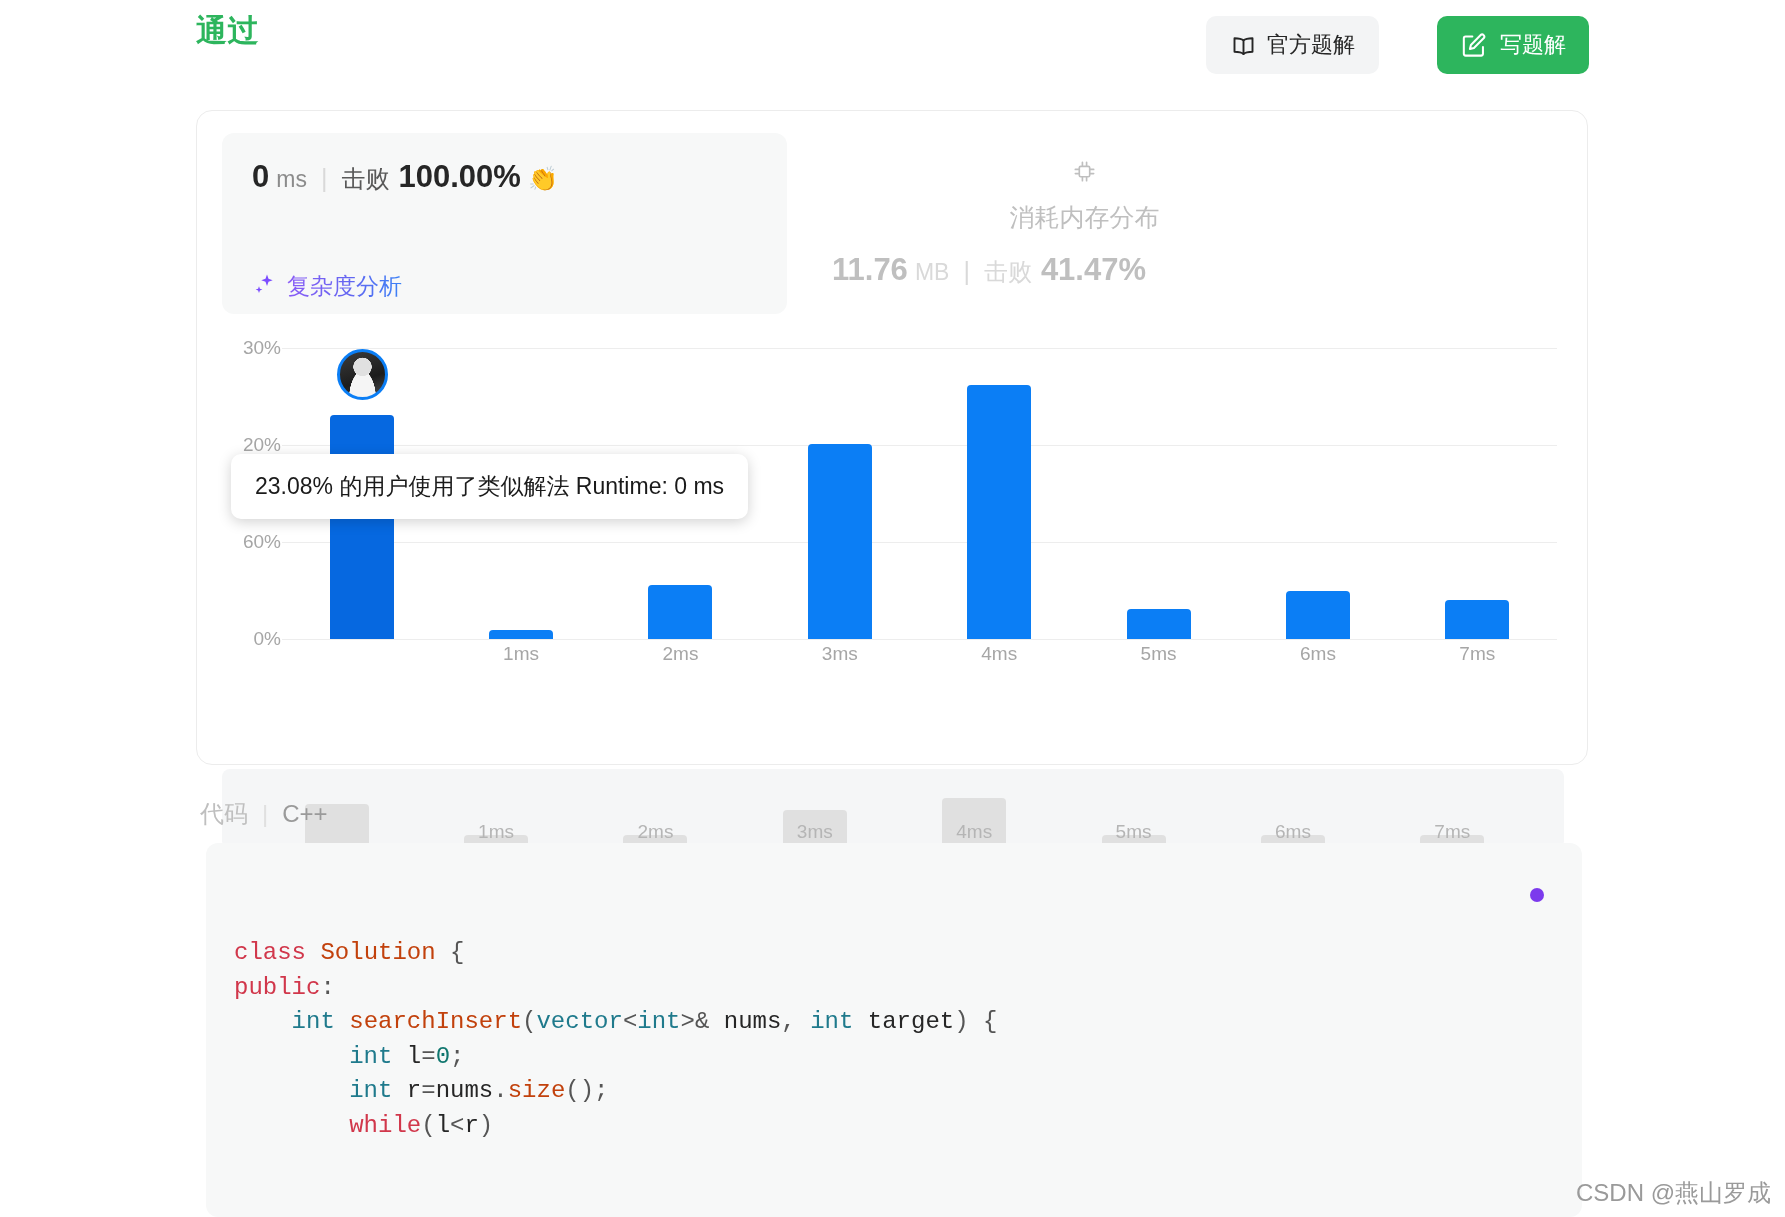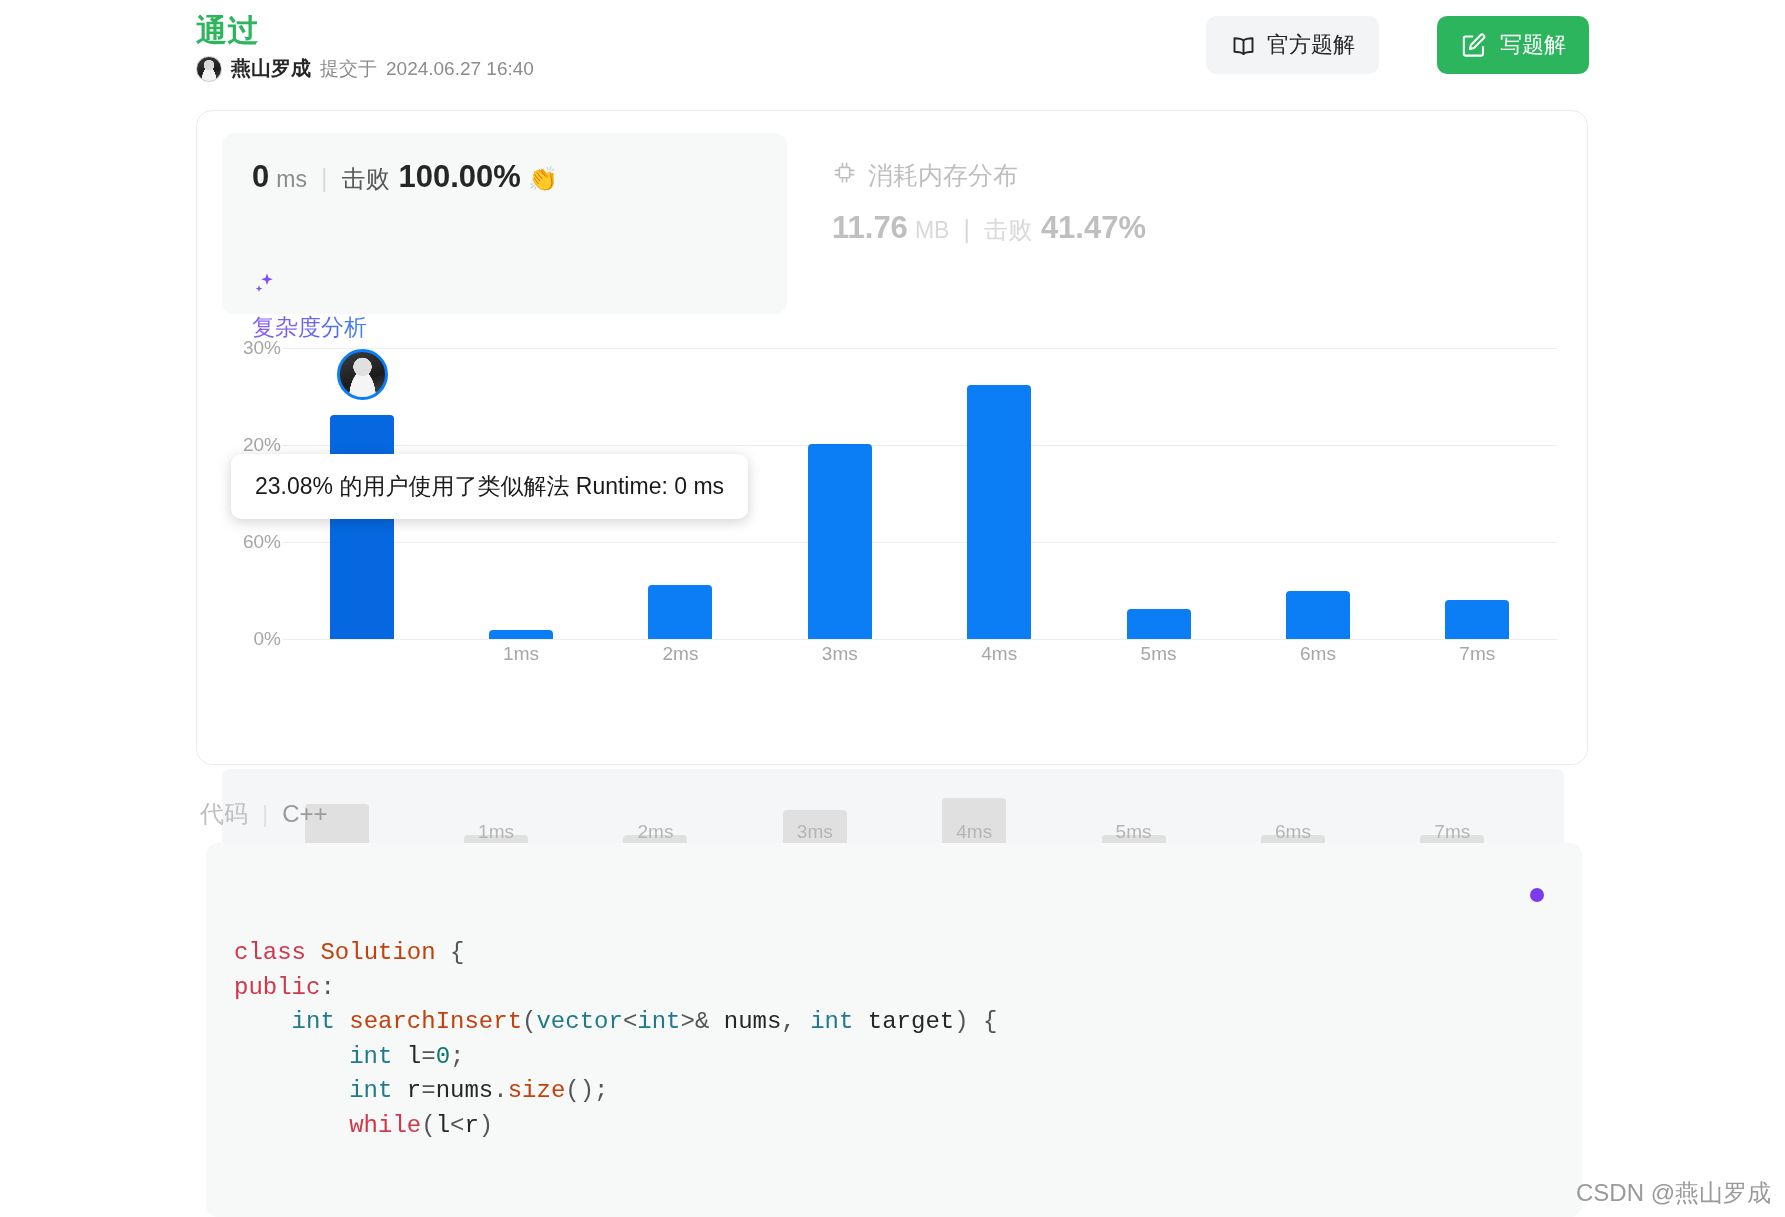--- a/index.html
+++ b/index.html
@@ -118,44 +118,44 @@
     padding: 26px 30px 0 30px;
   }
   .stat-head {
     display: flex;
     align-items: center;
     gap: 11px;
     font-size: 25px;
     color: #262626;
     margin-bottom: 18px;
   }
-  .stat-head.muted { color: #bfbfbf; }
+  .stat-head.muted { color: #bfbfbf; flex-direction: column; }
   .stat-values {
     display: flex;
     align-items: baseline;
     gap: 0px;
     font-size: 30px;
   }
   .big-num { font-size: 31px; font-weight: 700; color: #262626; }
   .unit { font-size: 23px; color: #8c8c8c; margin-left: 7px; }
   .vbar { color: #d9d9d9; margin: 0 14px; font-size: 25px; font-weight: 300; }
   .beat-label { font-size: 24px; color: #595959; margin-right: 9px; }
   .beat-pct { font-size: 31px; font-weight: 700; color: #262626; }
   .clap { font-size: 24px; margin-left: 8px; }
   .muted .big-num, .muted .beat-pct { color: #bfbfbf; }
   .muted .unit, .muted .beat-label, .muted .vbar { color: #d9d9d9; }
 
   .complexity-link {
     position: absolute;
     left: 30px; top: 138px;
     display: flex;
+    align-items: center;
     gap: 11px;
     font-size: 23px;
     cursor: pointer;
-    flex-direction: column;
   }
   .complexity-text {
     background: linear-gradient(90deg, #8b5cf6 0%, #6366f1 55%, #3b82f6 100%);
     -webkit-background-clip: text;
     background-clip: text;
     color: transparent;
   }
 
   
   .chart {
@@ -308,26 +308,20 @@
     font-size: 24px;
     color: #9a9a9a;
   }
 </style>
 </head>
 <body>
 
 <div class="header">
   <div class="status-title">通过</div>
 
-  <div class="submitter-row">
-    <div class="avatar-sm"></div>
-    <span class="submitter-name">燕山罗成</span>
-    <span class="submit-meta">提交于</span>
-    <span class="submit-meta">2024.06.27 16:40</span>
-  </div>
 
   <button class="btn-official">
     <span class="btn-icon">
       <svg width="27" height="27" viewBox="0 0 24 24" fill="none" stroke="#262626" stroke-width="1.7" stroke-linecap="round" stroke-linejoin="round">
         <path d="M12 7.5C10.5 6 8.5 5.5 4 5.5v12c4.5 0 6.5.6 8 2 1.5-1.4 3.5-2 8-2v-12c-4.5 0-6.5.5-8 2z"></path>
         <path d="M12 7.5v12"></path>
       </svg>
     </span>
     <span>官方题解</span>
   </button>

